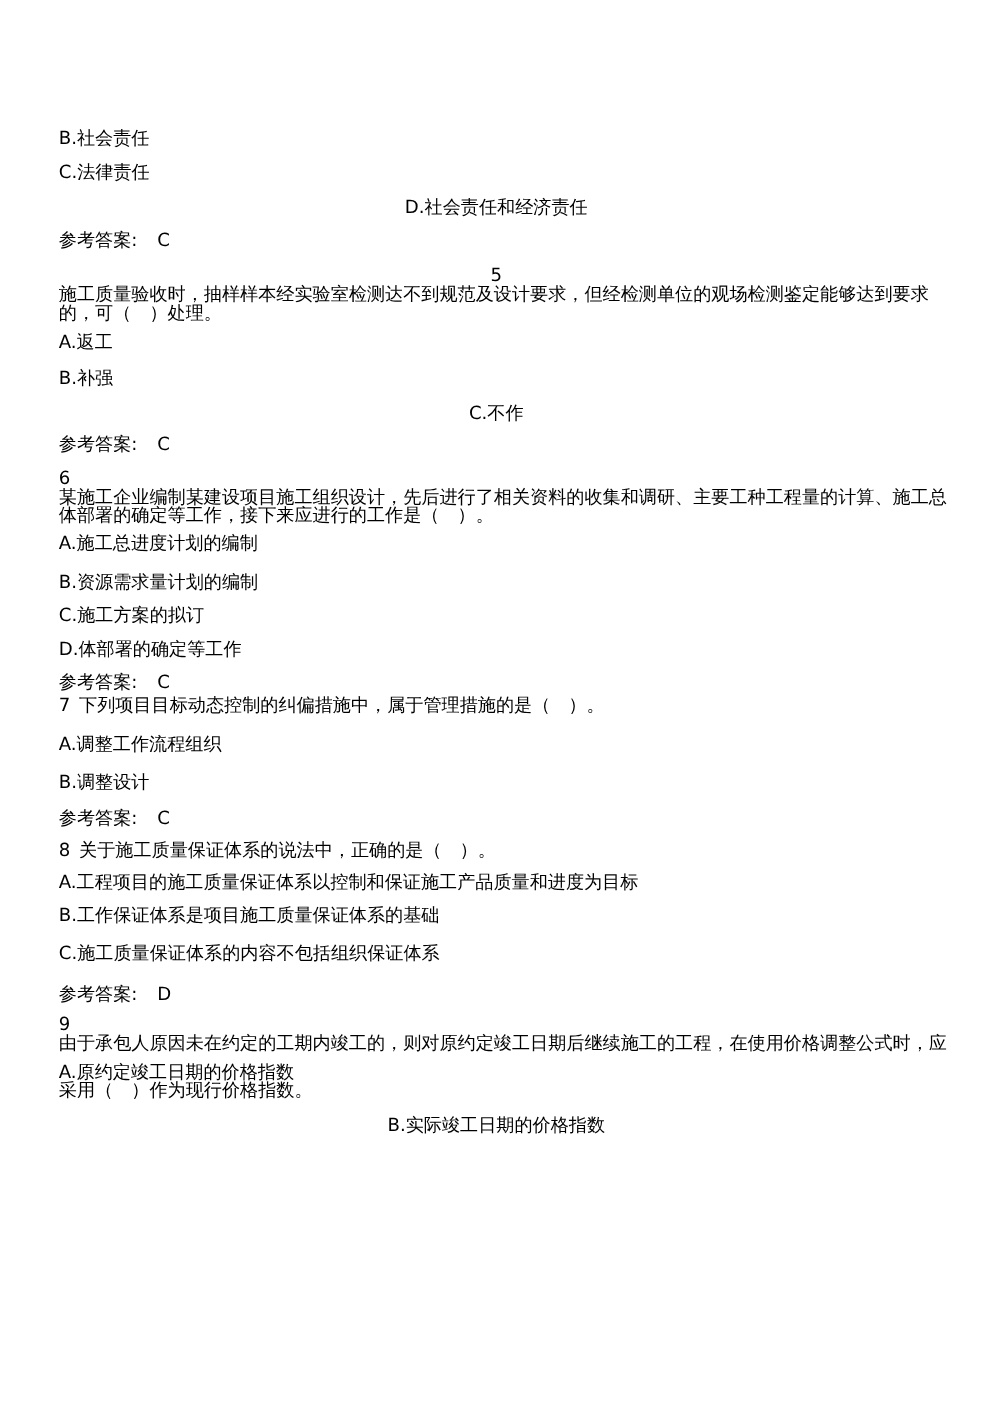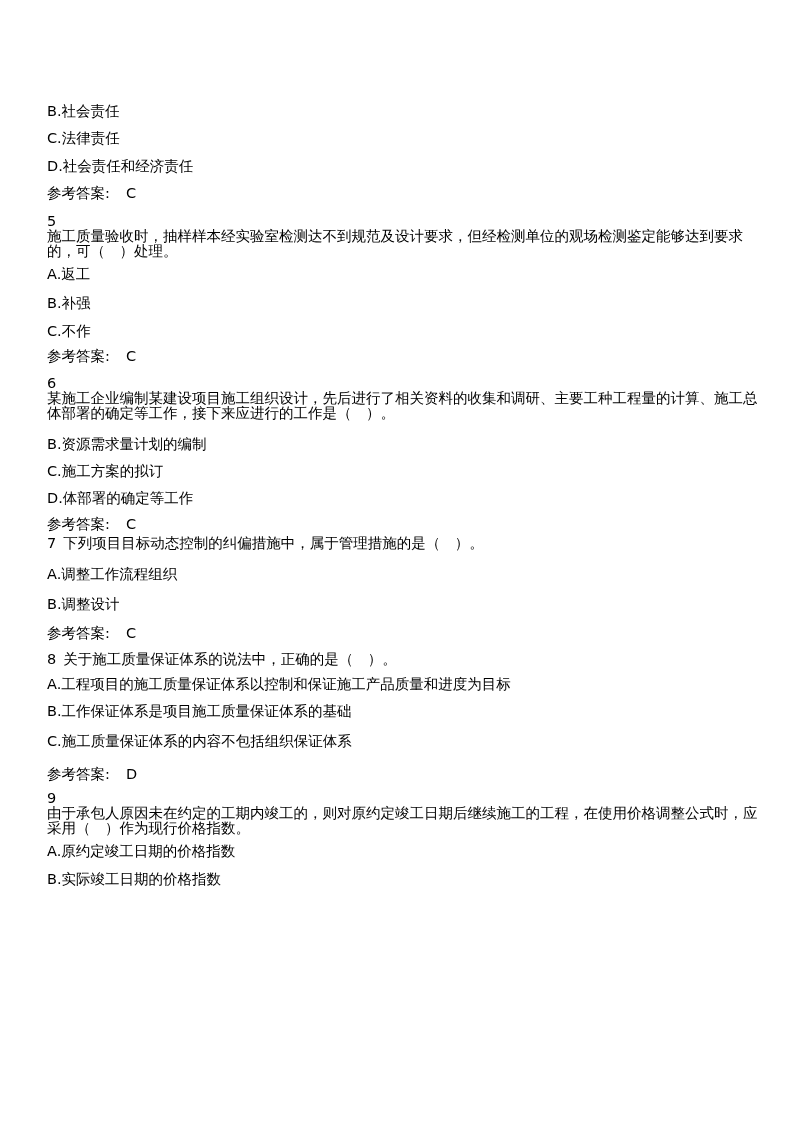--- a/index.html
+++ b/index.html
@@ -28,21 +28,21 @@
   }
   
   .g0  { margin-top: 0; }
   .g4  { margin-top: 4px; }
   .g7  { margin-top: 7px; }
   .g8  { margin-top: 8px; }
   .g9  { margin-top: 9px; }
   .g10 { margin-top: 10px; }
   .g11 { margin-top: 11px; }
   .g12 { margin-top: 12px; }
-  .g13 { margin-top: 13px; }
+  .g13 { margin-top: 13px; text-align: center; }
   .g14 { margin-top: 14px; }
   .g15 { margin-top: 15px; }
   .g16 { margin-top: 16px; }
   .g18 { margin-top: 18px; }
   .ansv { margin-left: 16px; }
   .qnum-inline { margin-right: 7px; }
 </style>
 </head>
 <body>
 
@@ -57,35 +57,36 @@
   <p class="ln g0">施工质量验收时，抽样样本经实验室检测达不到规范及设计要求，但经检测单位的观场检测鉴定能够达到要求</p>
   <p class="ln g0">的，可（　）处理。</p>
   <p class="ln g8">A.返工</p>
   <p class="ln g14">B.补强</p>
   <p class="ln g13">C.不作</p>
   <p class="ln g10"><span>参考答案:</span><span class="ansv">C</span></p>
 
   <p class="ln g12">6</p>
   <p class="ln g0">某施工企业编制某建设项目施工组织设计，先后进行了相关资料的收集和调研、主要工种工程量的计算、施工总</p>
   <p class="ln g0">体部署的确定等工作，接下来应进行的工作是（　）。</p>
+  <p class="ln g7">A.施工总进度计划的编制</p>
   <p class="ln g16">B.资源需求量计划的编制</p>
   <p class="ln g12">C.施工方案的拟订</p>
   <p class="ln g12">D.体部署的确定等工作</p>
   <p class="ln g11"><span>参考答案:</span><span class="ansv">C</span></p>
 
   <p class="ln g4"><span class="qnum-inline">7</span><span>下列项目目标动态控制的纠偏措施中，属于管理措施的是（　）。</span></p>
   <p class="ln g16">A.调整工作流程组织</p>
   <p class="ln g15">B.调整设计</p>
   <p class="ln g14"><span>参考答案:</span><span class="ansv">C</span></p>
 
   <p class="ln g11"><span class="qnum-inline">8</span><span>关于施工质量保证体系的说法中，正确的是（　）。</span></p>
   <p class="ln g10">A.工程项目的施工质量保证体系以控制和保证施工产品质量和进度为目标</p>
   <p class="ln g12">B.工作保证体系是项目施工质量保证体系的基础</p>
   <p class="ln g15">C.施工质量保证体系的内容不包括组织保证体系</p>
   <p class="ln g18"><span>参考答案:</span><span class="ansv">D</span></p>
 
   <p class="ln g9">9</p>
   <p class="ln g0">由于承包人原因未在约定的工期内竣工的，则对原约定竣工日期后继续施工的工程，在使用价格调整公式时，应</p>
+  <p class="ln g8">A.原约定竣工日期的价格指数</p>
   <p class="ln g0">采用（　）作为现行价格指数。</p>
-  <p class="ln g8">A.原约定竣工日期的价格指数</p>
   <p class="ln g13">B.实际竣工日期的价格指数</p>
 
 </div>
 
 </body></html>

